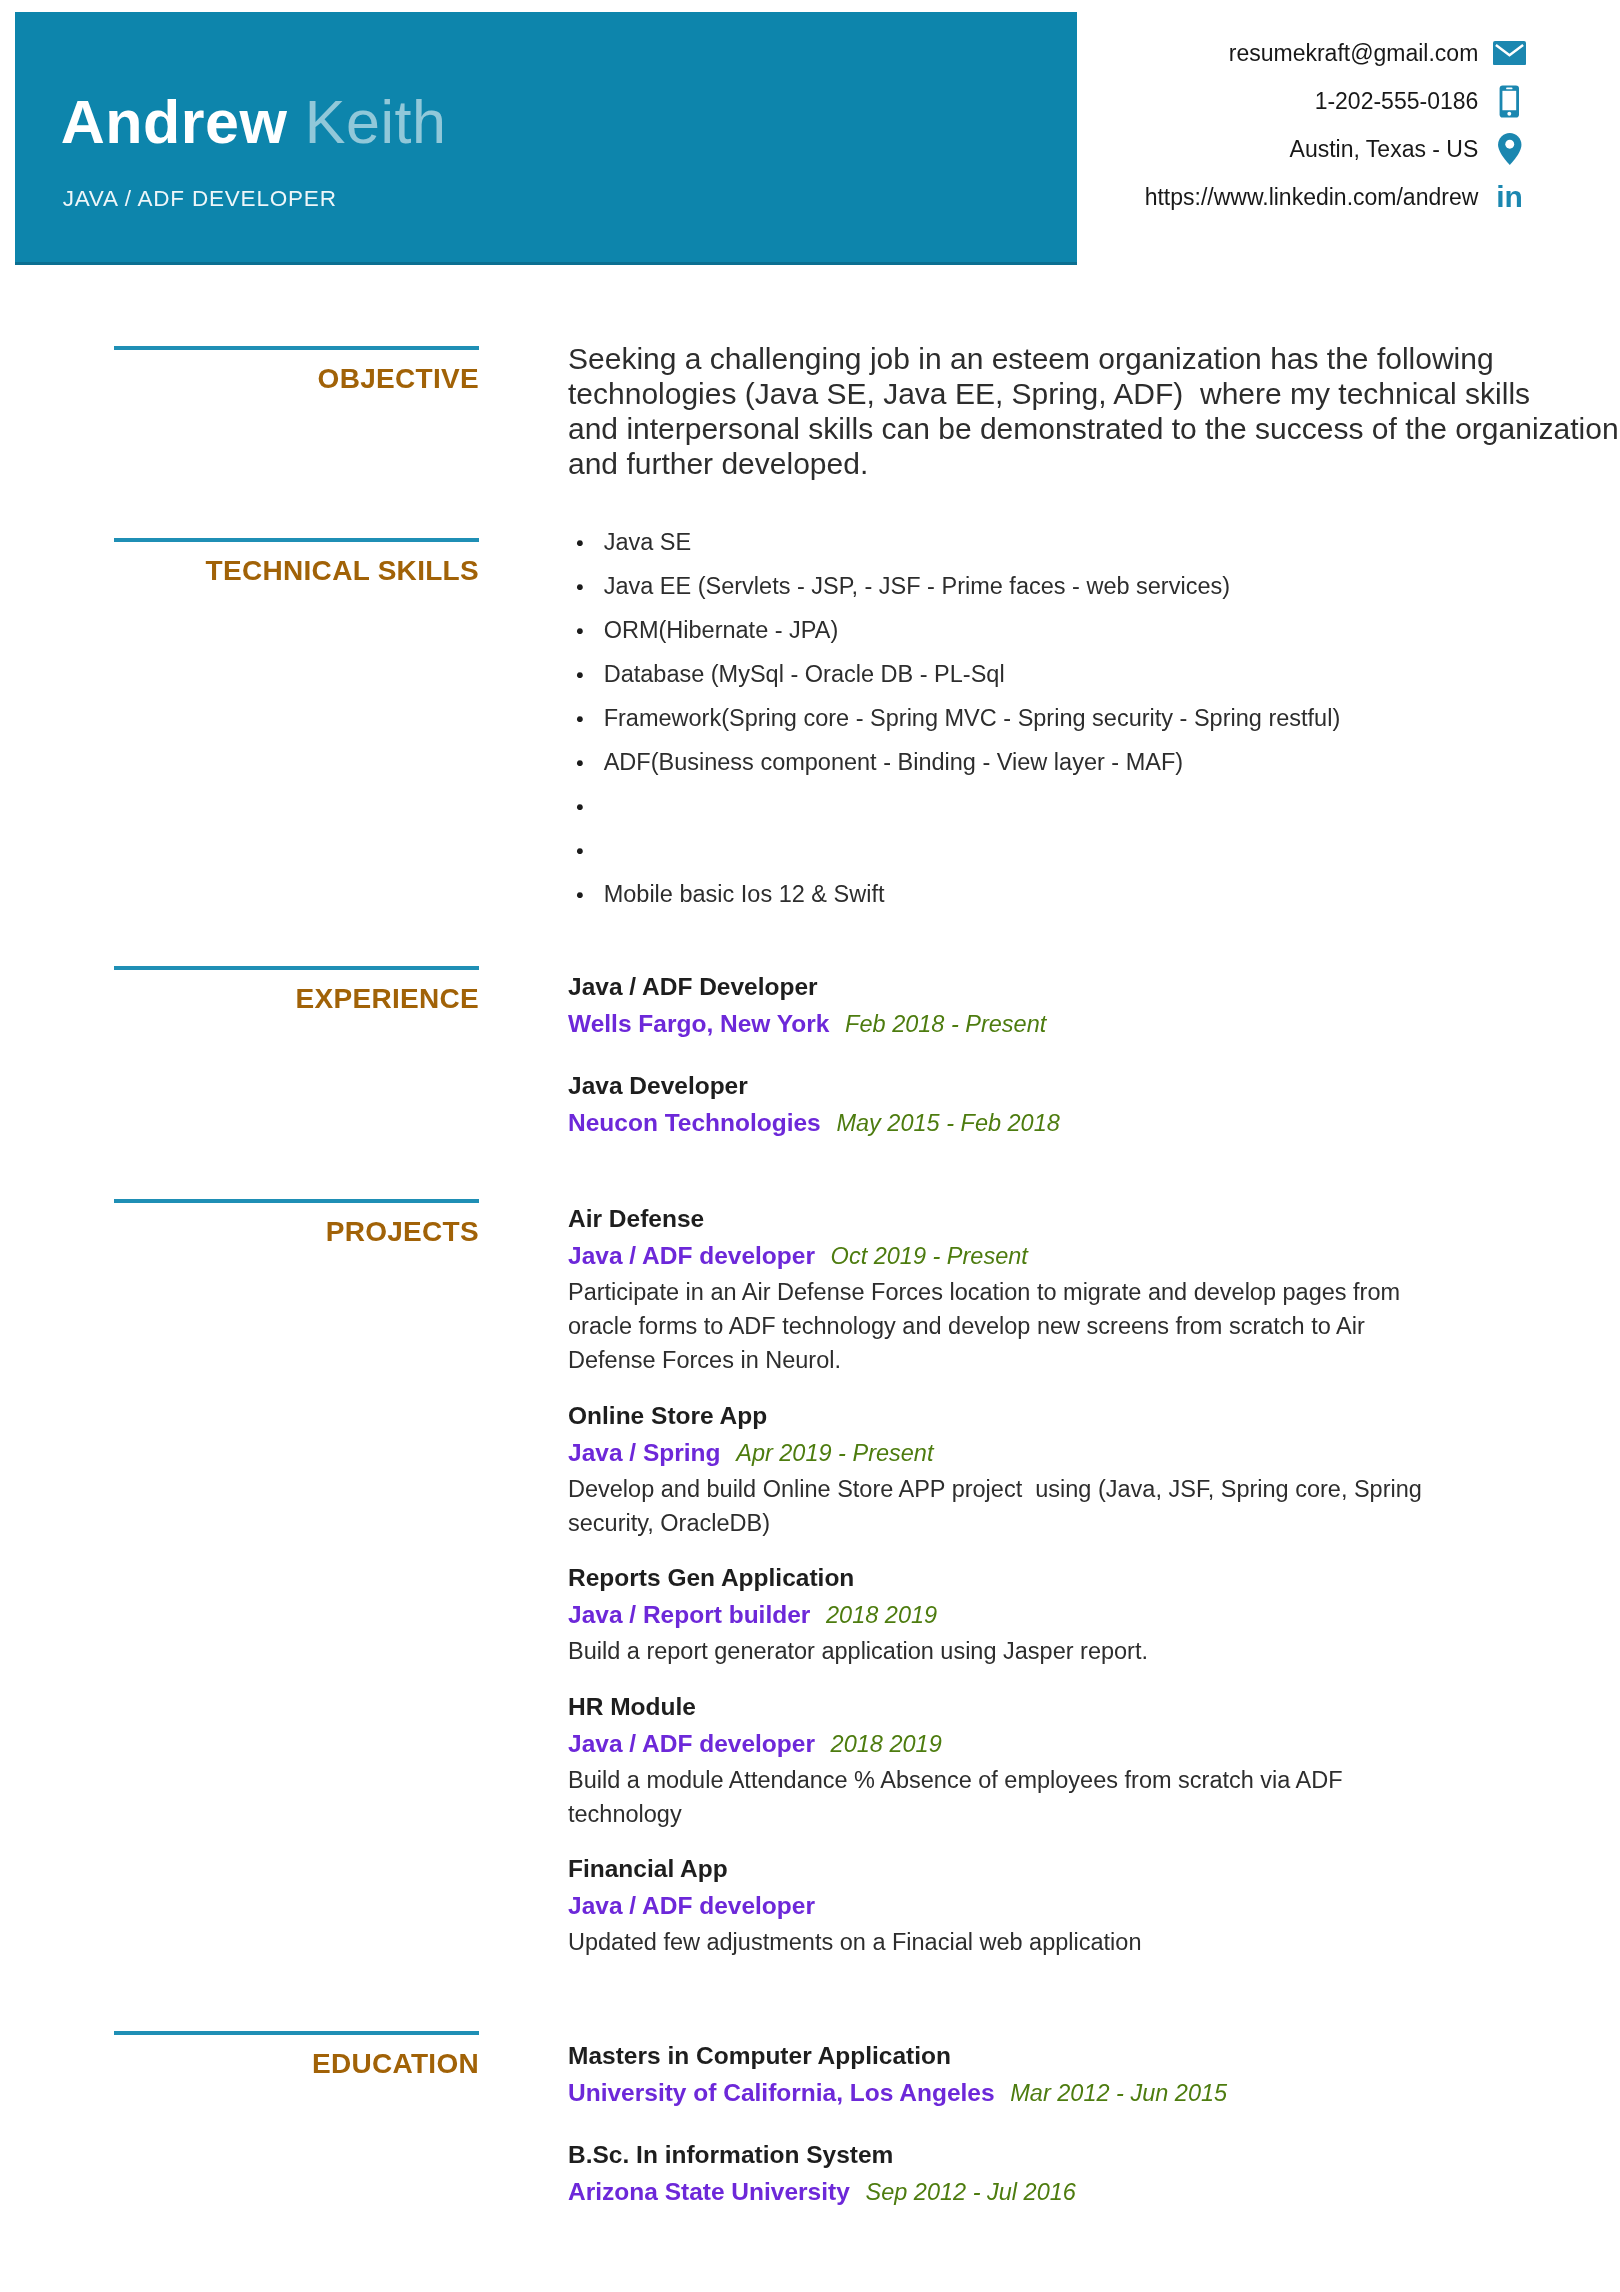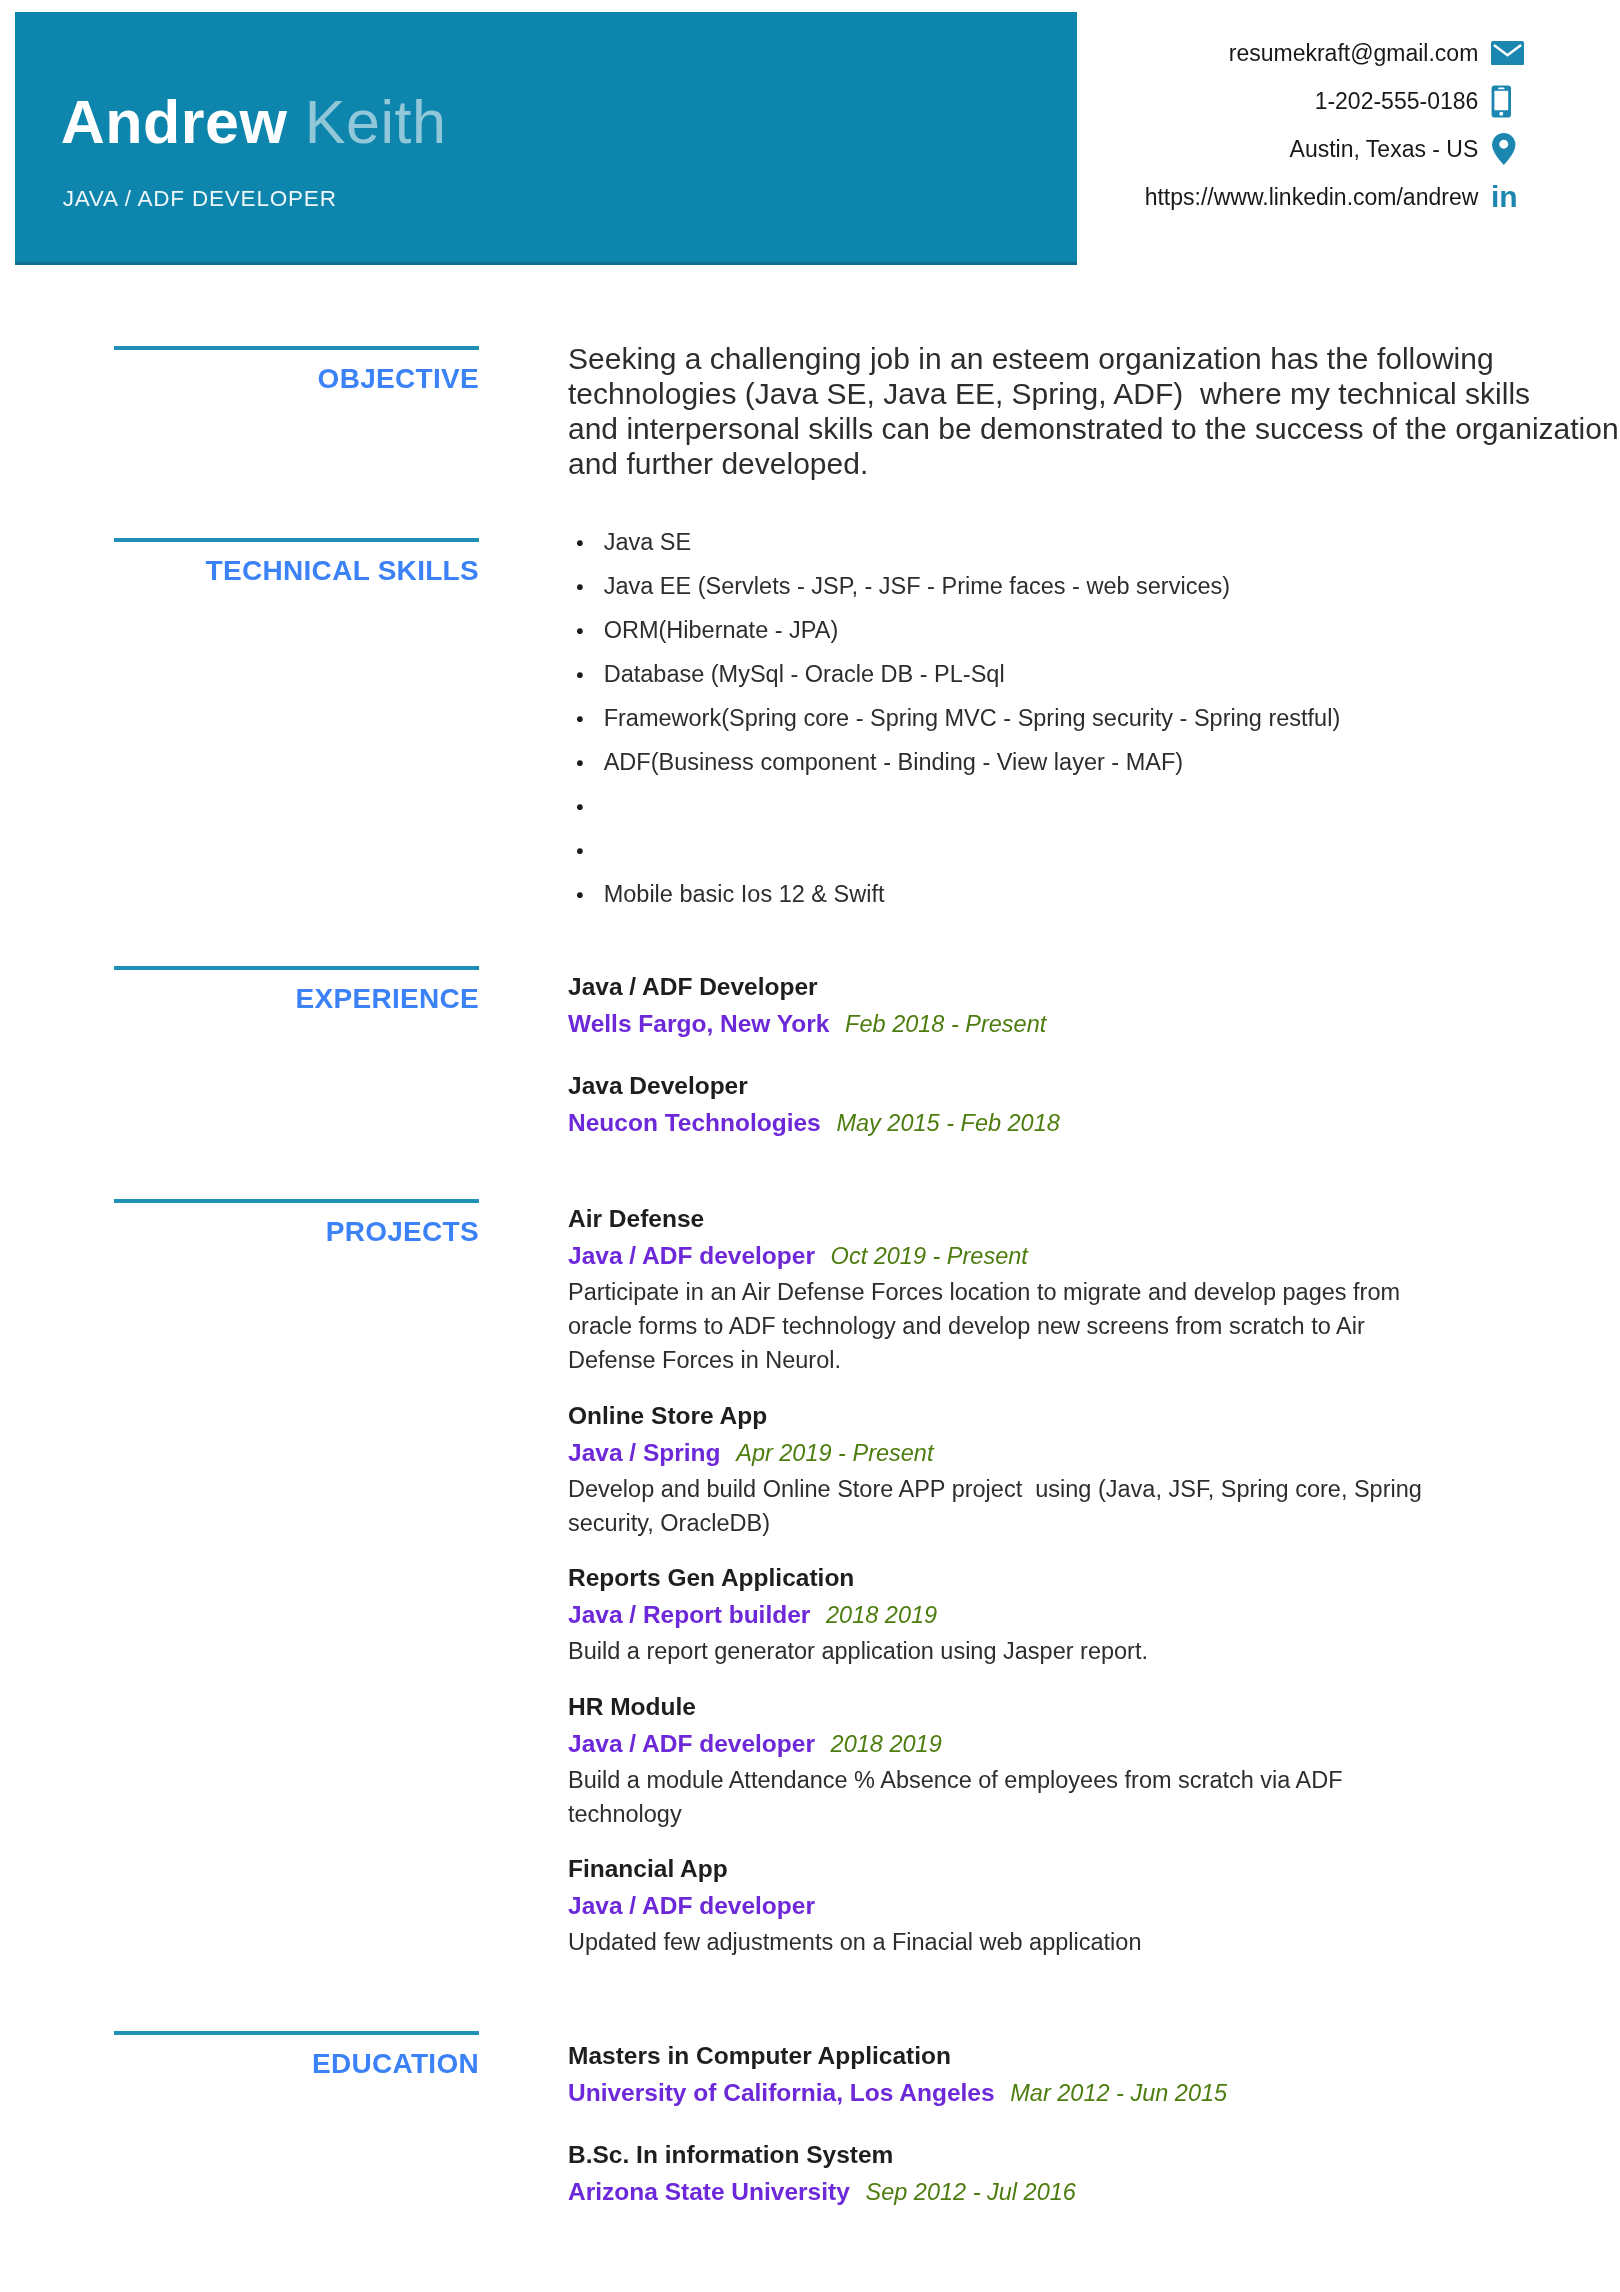--- a/index.html
+++ b/index.html
@@ -32,31 +32,31 @@
     font-size:22.5px; letter-spacing:0.8px; color:#eef6f9;
   }
 
   
   .contact { position:absolute; top:29px; right:92px; }
   .c-row {
     height:48px; display:flex; align-items:center; justify-content:flex-end;
     font-size:23px; color:#181818;
   }
   .c-text { margin-right:12.7px; white-space:pre; }
-  .c-icon { width:37px; height:37px; display:flex; align-items:center; }
+  .c-icon { width:37px; height:37px; display:flex; align-items:center; justify-content:center; }
   .in-glyph { font-weight:800; font-size:30px; color:#1b87b0; line-height:1; }
 
   
   .sec {
     position:absolute; left:114px; width:365px;
     border-top:4.9px solid #1f8fb5;
     padding-top:12.7px;
     text-align:right;
     font-size:28px; font-weight:700; letter-spacing:0.3px;
-    color:#3b82f6;
+    color:#a16207;
   }
   #sec-objective  { top:346px; }
   #sec-skills     { top:538px; }
   #sec-experience { top:966px; }
   #sec-projects   { top:1199px; }
   #sec-education  { top:2031px; }
 
   
   .content { position:absolute; left:568px; width:965px; }
   #objective-content { top:341px; font-size:30px; line-height:35px; }

